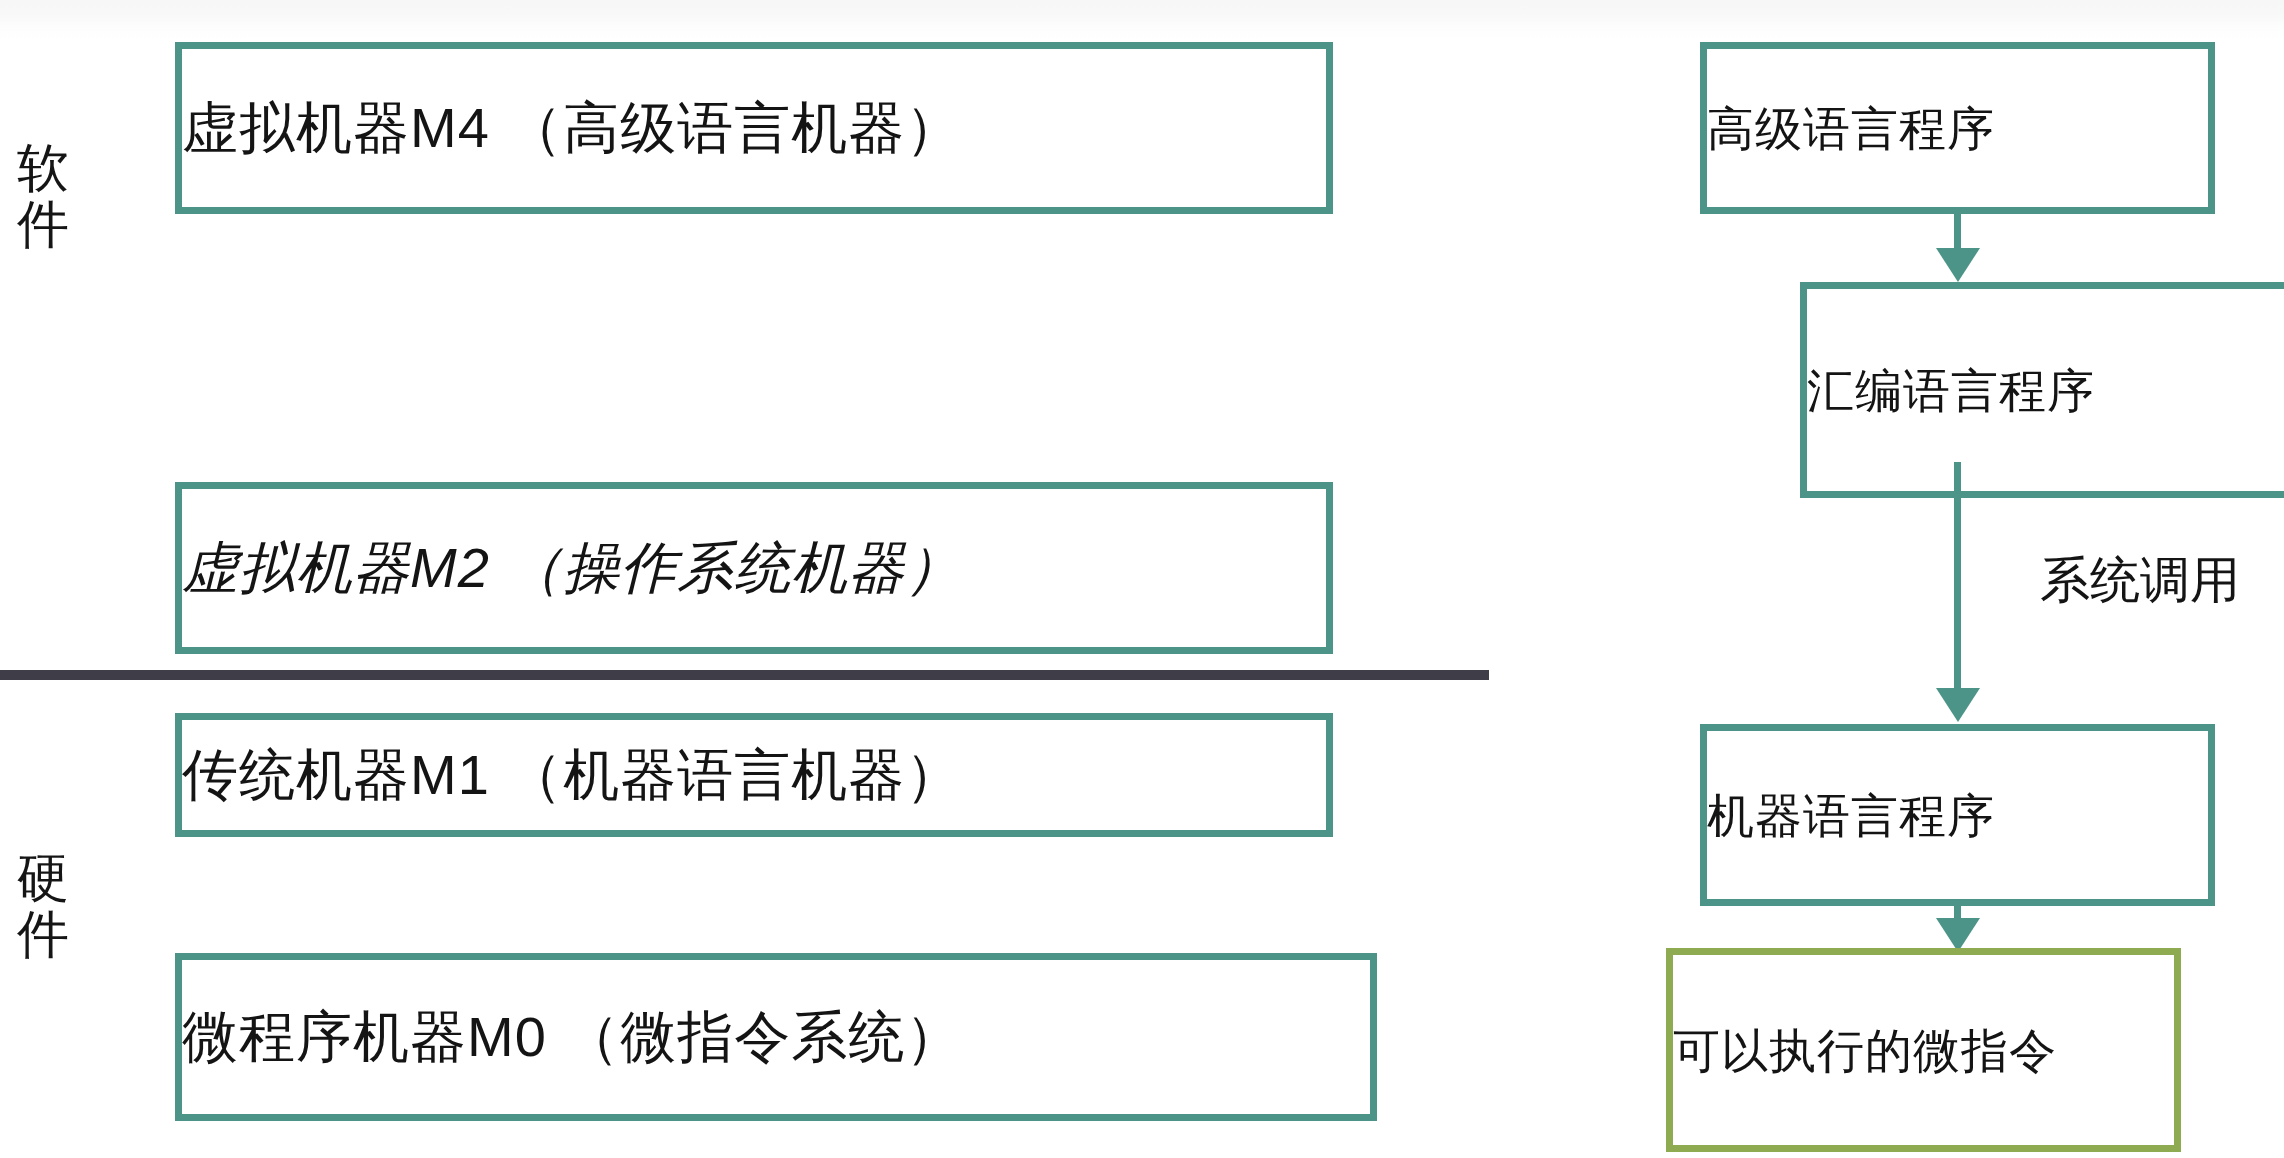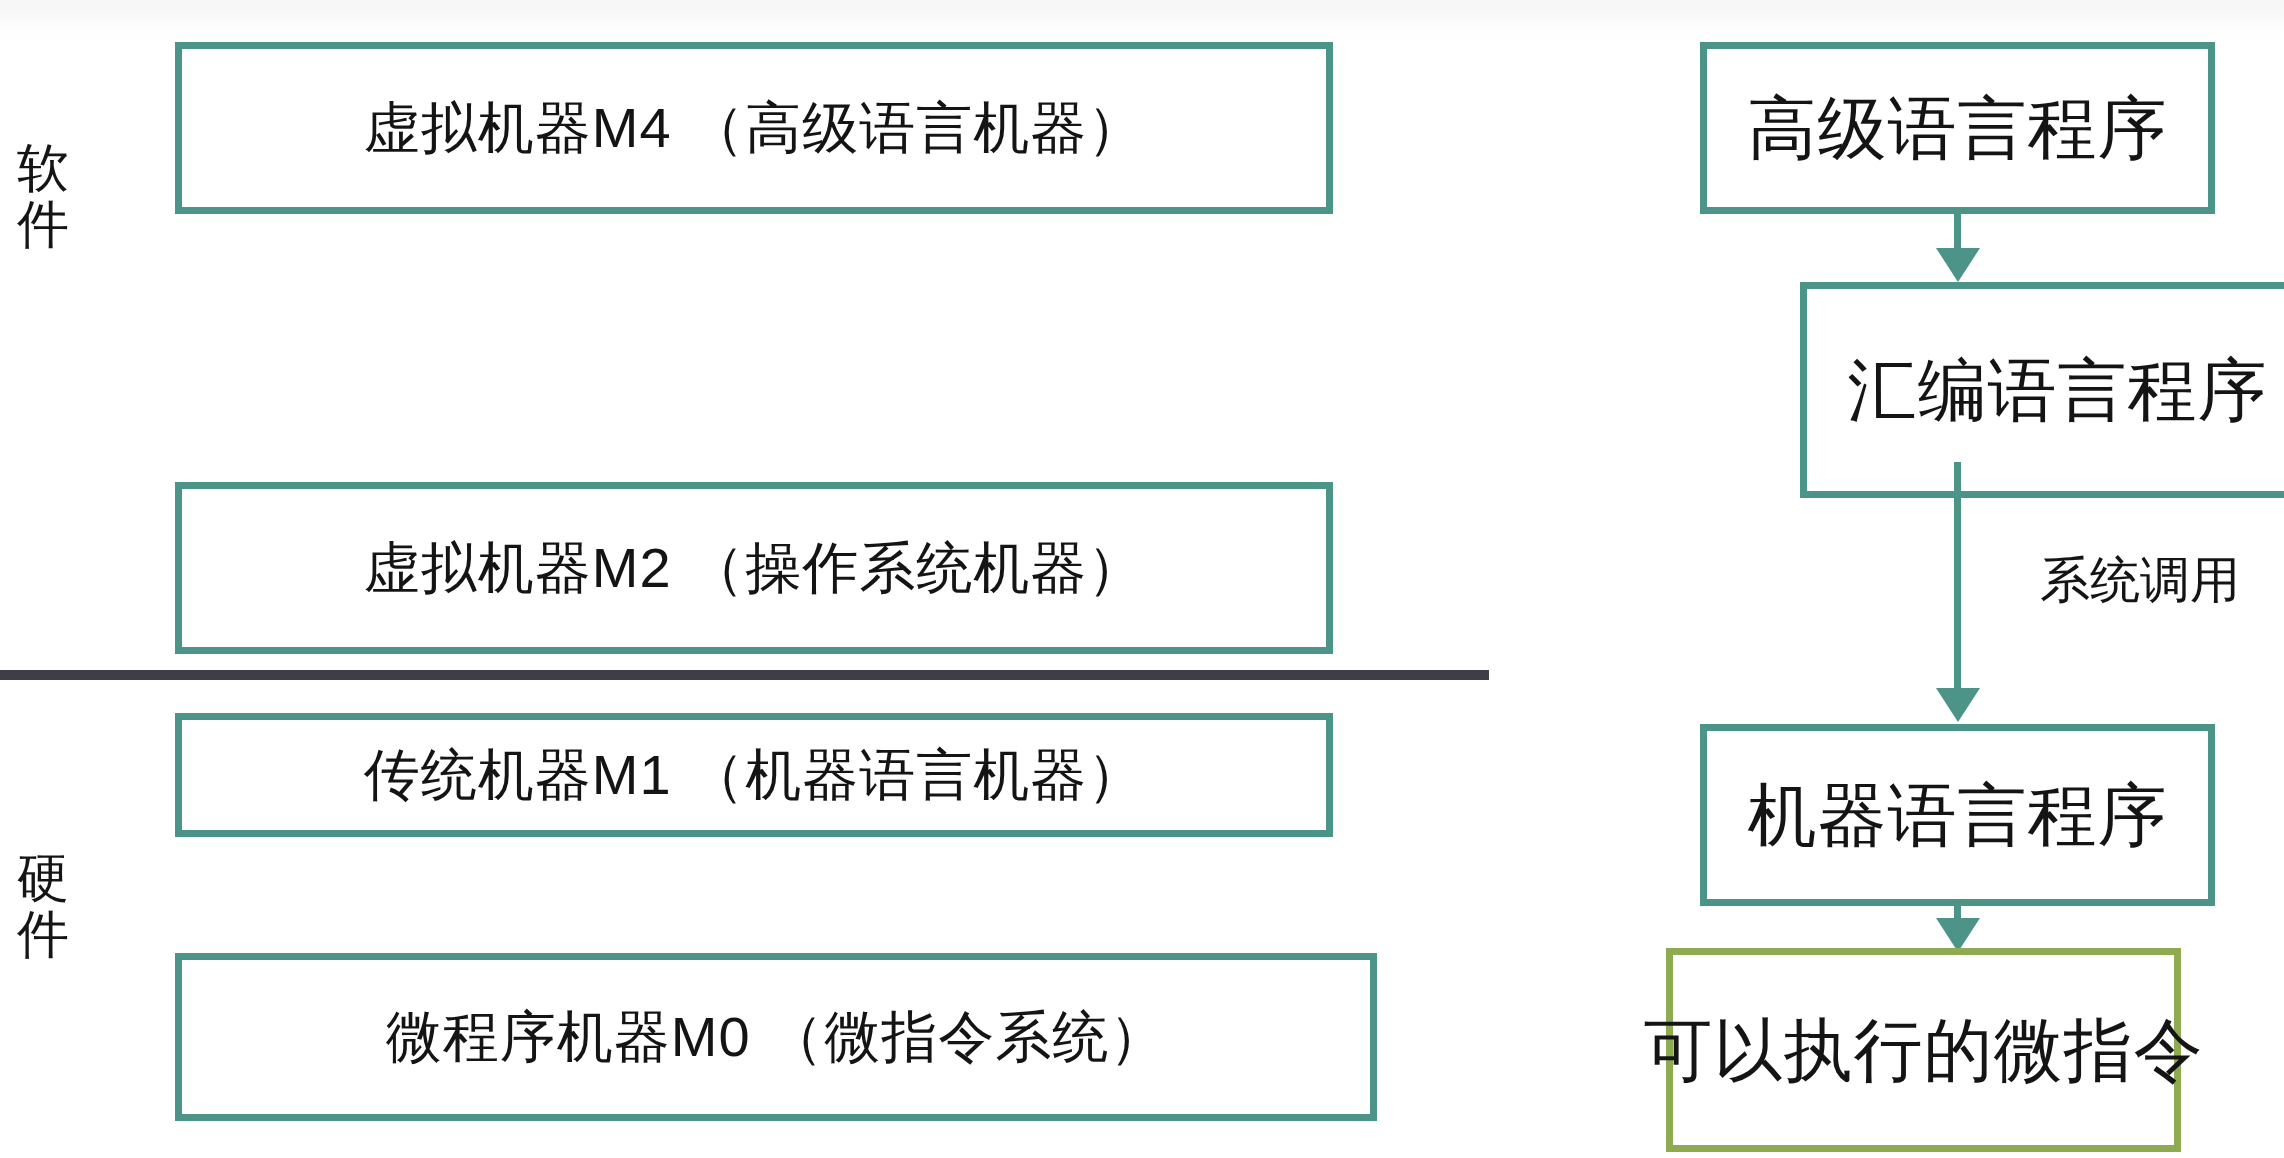--- a/index.html
+++ b/index.html
@@ -21,34 +21,34 @@
   }
 
   
   .box {
     position: absolute;
     box-sizing: border-box;
     background: #ffffff;
     border: 7px solid #4d9488;
     display: flex;
     align-items: center;
-    justify-content: center;
+    justify-content: flex-start;
   }
   .box.olive {
     border-color: #8fab52;
   }
   .box-label {
     font-size: 56px;
     color: #141414;
     letter-spacing: 1px;
     white-space: nowrap;
     line-height: 1;
   }
   .box.right .box-label {
-    font-size: 69px;
+    font-size: 47px;
   }
 
   
   .side-label {
     position: absolute;
     width: 86px;
     text-align: center;
     font-size: 52px;
     line-height: 1.08;
     color: #151515;
@@ -103,21 +103,21 @@
   <div class="side-label" style="left:0px; top:850px;">
     <span>硬</span>
     <span>件</span>
   </div>
 
   <div class="box left" style="left:175px; top:42px; width:1158px; height:172px;">
     <div class="box-label">虚拟机器M4 （高级语言机器）</div>
   </div>
 
 
-  <div class="box left" style="left:175px; top:482px; width:1158px; height:172px;">
+  <div class="box left" style="left:175px; top:482px; width:1158px; height:172px;font-style:italic;">
     <div class="box-label">虚拟机器M2 （操作系统机器）</div>
   </div>
 
   <div class="divider" style="left:0px; top:670px; width:1489px; height:10px;"></div>
 
   <div class="box left" style="left:175px; top:713px; width:1158px; height:124px;">
     <div class="box-label">传统机器M1 （机器语言机器）</div>
   </div>
 
   <div class="box left" style="left:175px; top:953px; width:1202px; height:168px;">

